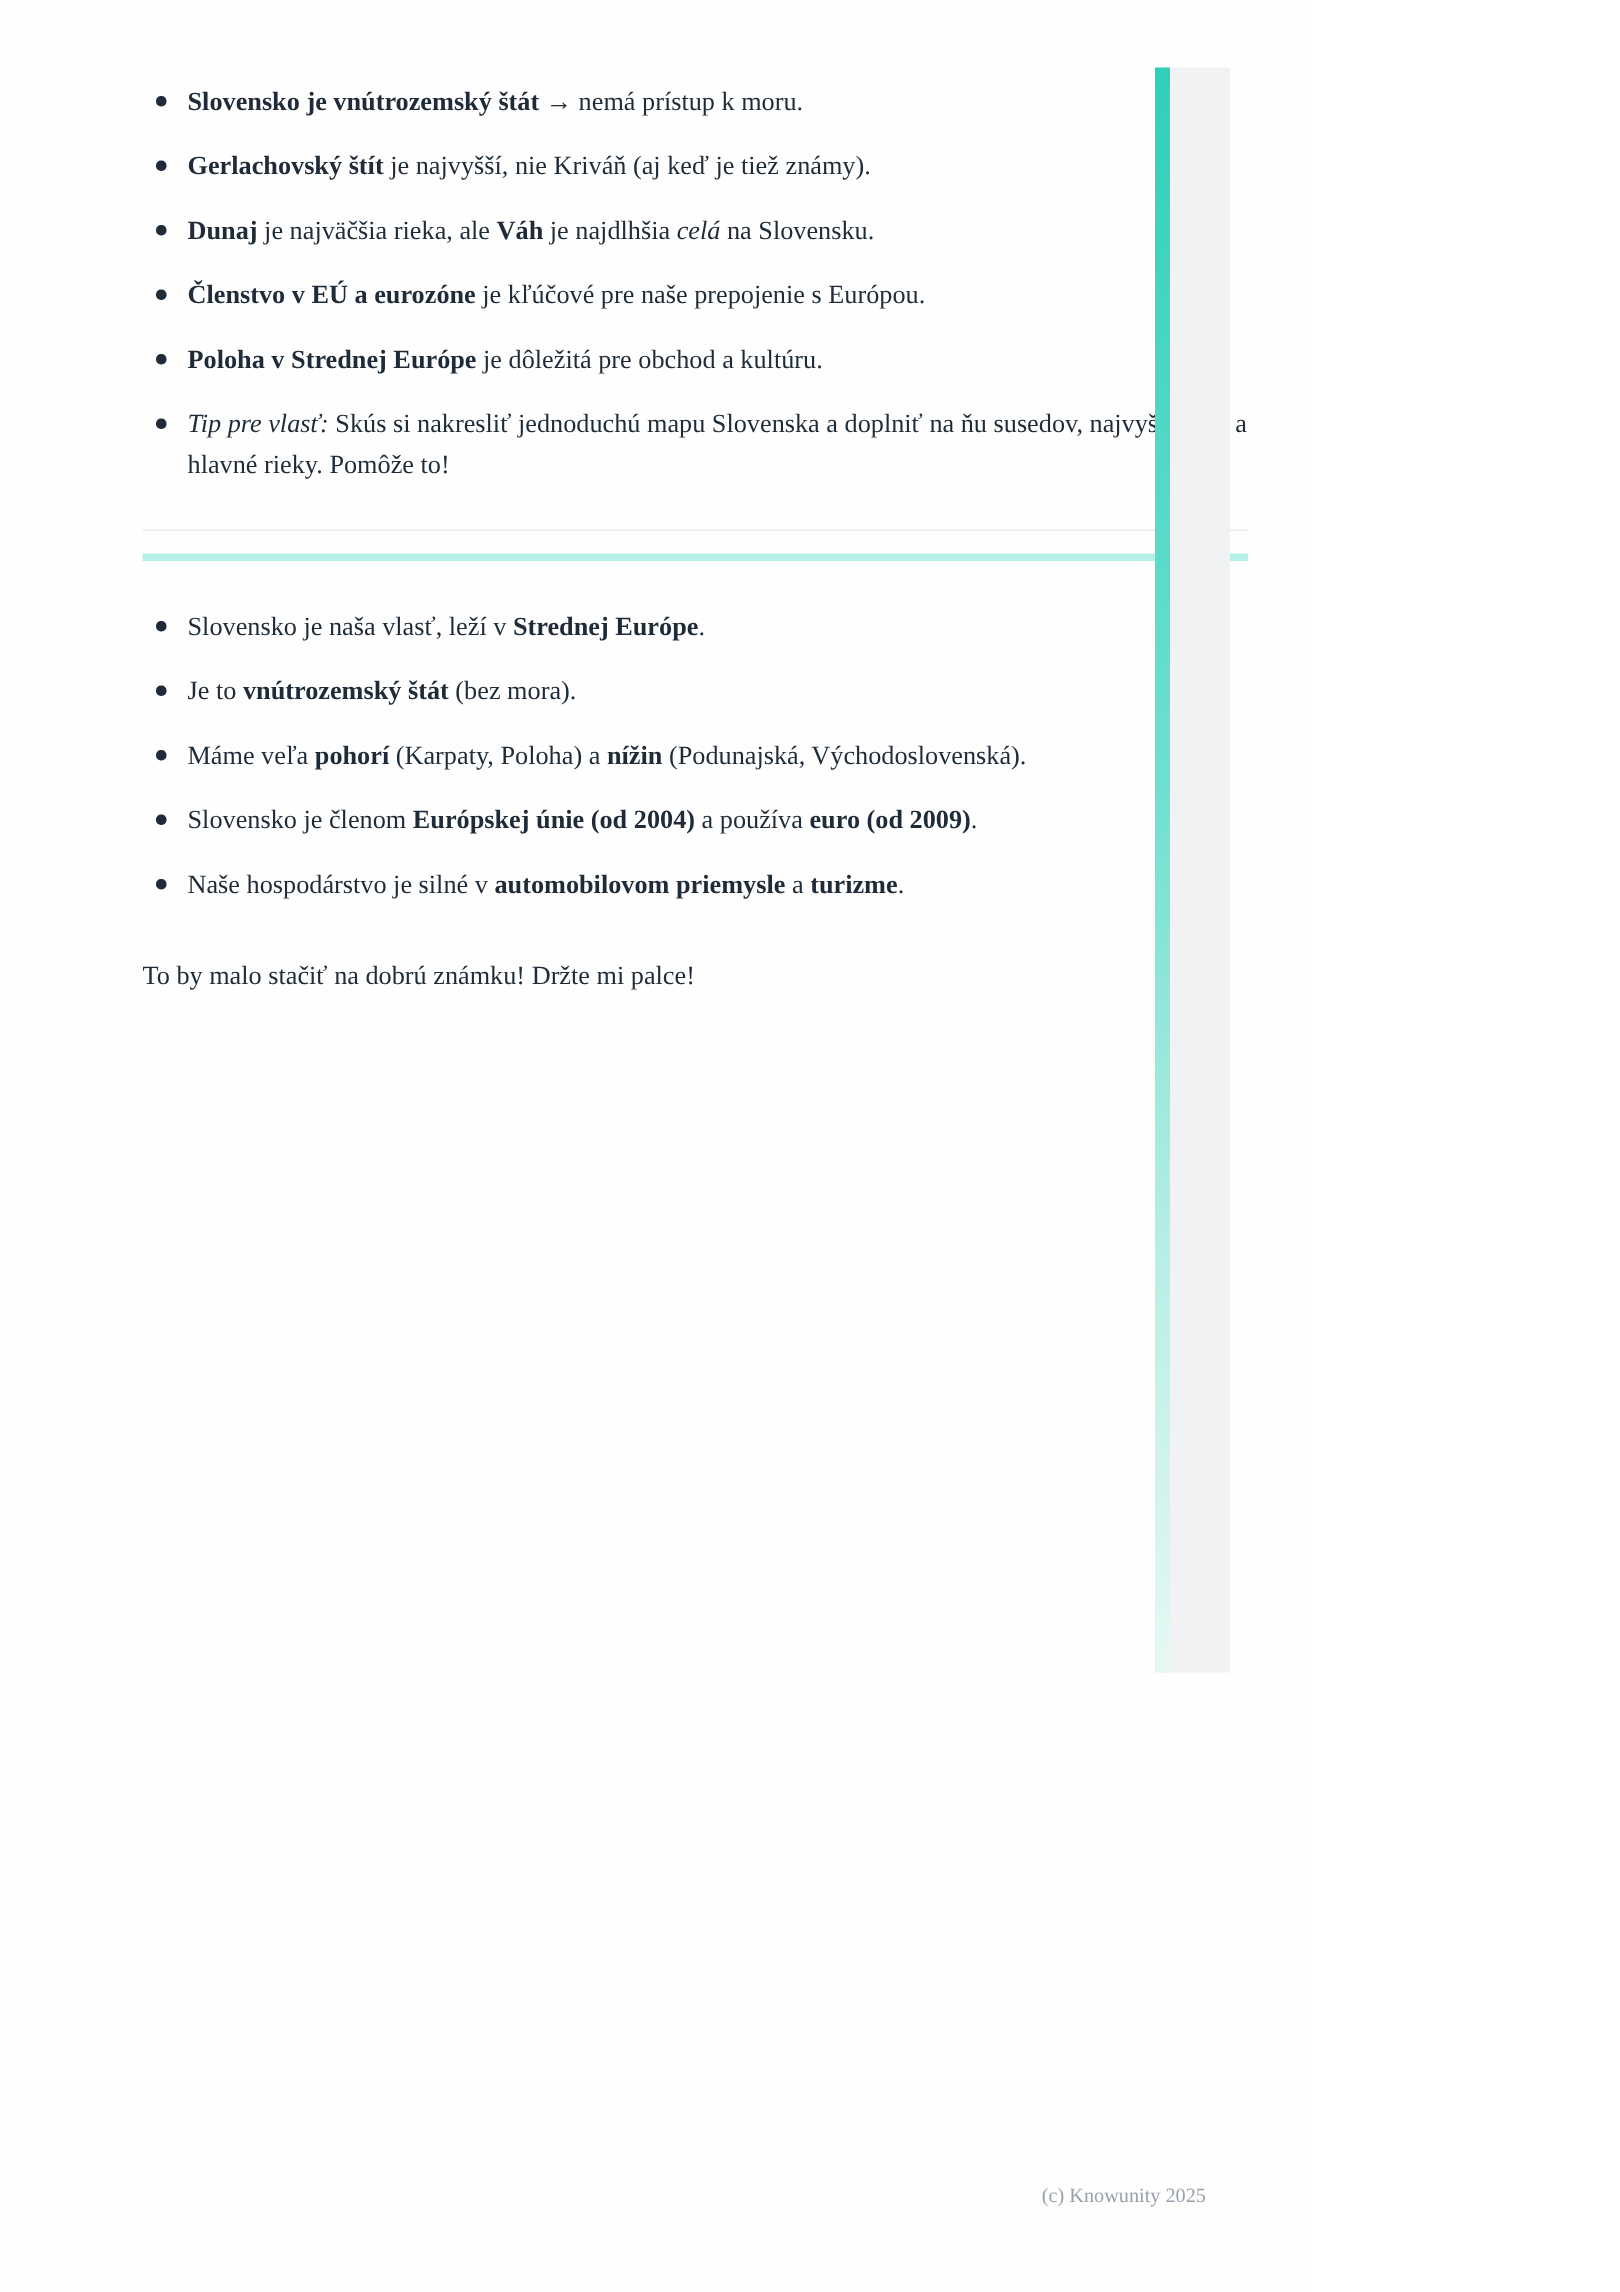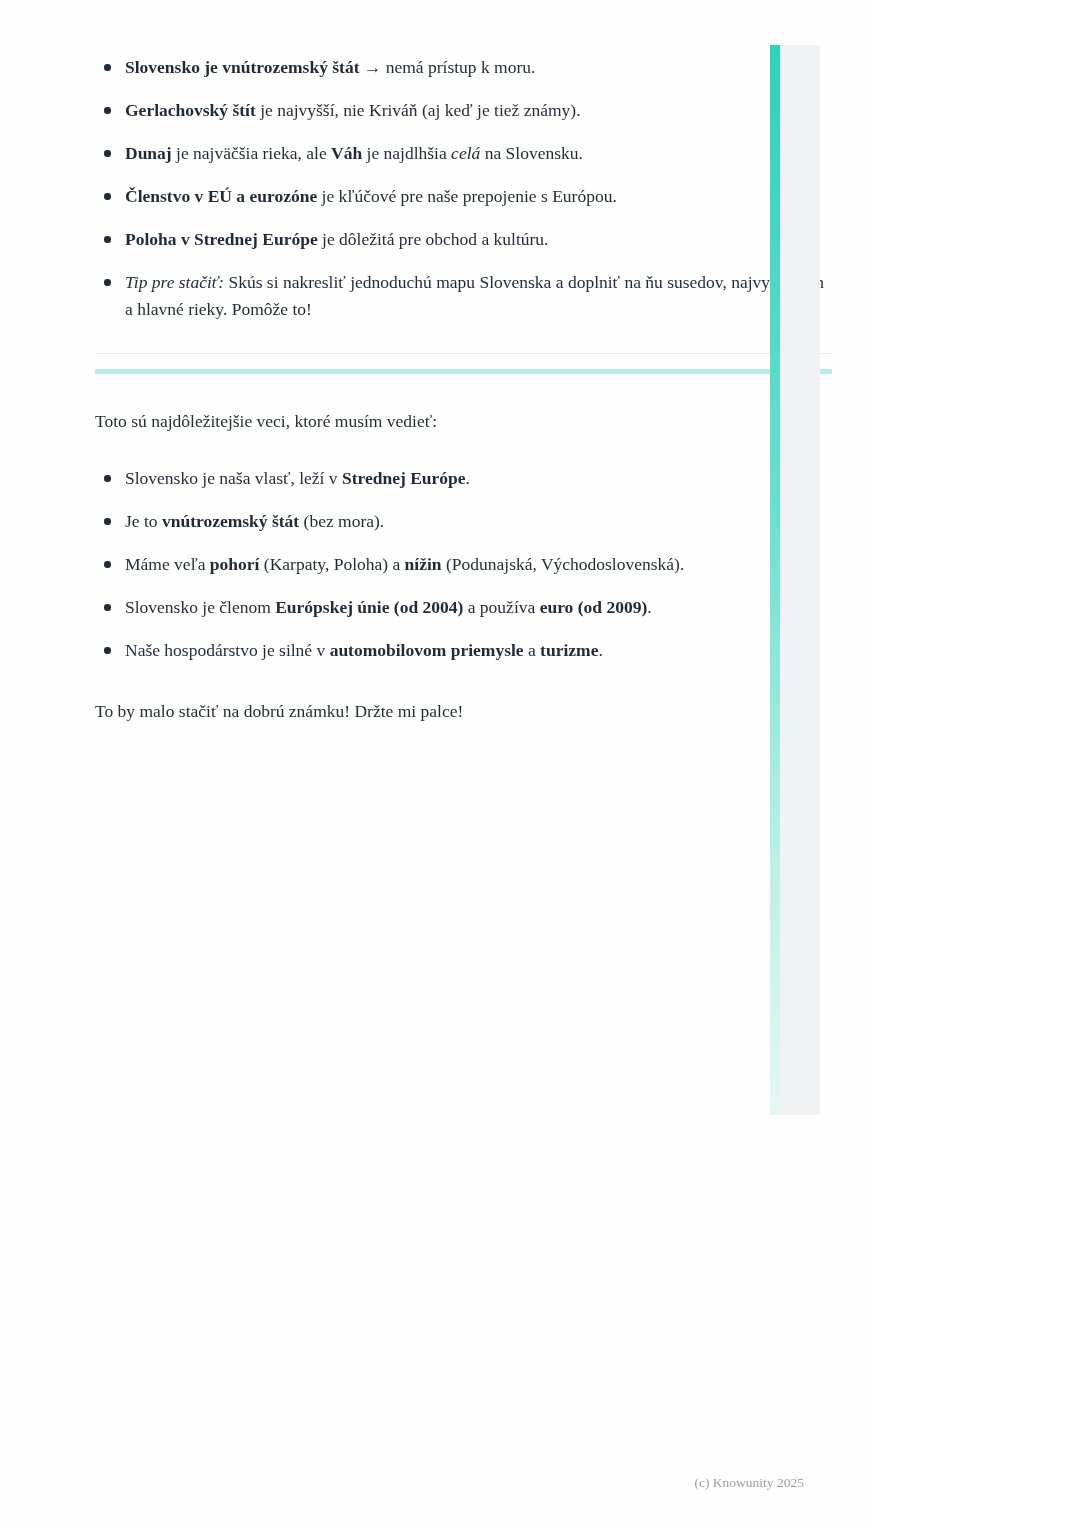--- a/index.html
+++ b/index.html
@@ -76,47 +76,46 @@
     position: absolute;
     left: 0;
     top: 0;
     width: 10px;
     height: 100%;
     background: linear-gradient(180deg, #2fd0bb 0%, #6fe0cf 45%, #b9efe6 75%, #e6f8f4 100%);
   }
   .footer {
     position: absolute;
     right: 68px;
-    bottom: 37px;
+    bottom: 56px;
     font-size: 13.5px;
     color: var(--muted, #98A1AB);
   }
 </style>
 </head>
 <body>
 
 <div class="page">
 
   <div class="content">
 
     <ul class="bullets">
         <li><span class="b">Slovensko je vnútrozemský štát</span><span> → nemá prístup k moru.</span></li>
         <li><span class="b">Gerlachovský štít</span><span> je najvyšší, nie Kriváň (aj keď je tiež známy).</span></li>
         <li><span class="b">Dunaj</span><span> je najväčšia rieka, ale </span><span class="b">Váh</span><span> je najdlhšia </span><span class="i">celá</span><span> na Slovensku.</span></li>
         <li><span class="b">Členstvo v EÚ a eurozóne</span><span> je kľúčové pre naše prepojenie s Európou.</span></li>
         <li><span class="b">Poloha v Strednej Európe</span><span> je dôležitá pre obchod a kultúru.</span></li>
-        <li><span class="i">Tip pre stačiť:</span><span> Skús si nakresliť jednoduchú mapu Slovenska a doplniť na ňu susedov, najvyšší vrch a hlavné rieky. Pomôže to!</span></li>
+        <li><span class="i">Tip pre vlasť:</span><span> Skús si nakresliť jednoduchú mapu Slovenska a doplniť na ňu susedov, najvyšší vrch a hlavné rieky. Pomôže to!</span></li>
       </ul>
 
     <div class="divider"></div>
 
 
     <div class="heading-rule"></div>
 
-    <p class="para">Toto sú najdôležitejšie veci, ktoré musím vedieť:</p>
 
     <ul class="bullets summary">
         <li><span>Slovensko je naša vlasť, leží v </span><span class="b">Strednej Európe</span><span>.</span></li>
         <li><span>Je to </span><span class="b">vnútrozemský štát</span><span> (bez mora).</span></li>
         <li><span>Máme veľa </span><span class="b">pohorí</span><span> (Karpaty, Poloha) a </span><span class="b">nížin</span><span> (Podunajská, Východoslovenská).</span></li>
         <li><span>Slovensko je členom </span><span class="b">Európskej únie (od 2004)</span><span> a používa </span><span class="b">euro (od 2009)</span><span>.</span></li>
         <li><span>Naše hospodárstvo je silné v </span><span class="b">automobilovom priemysle</span><span> a </span><span class="b">turizme</span><span>.</span></li>
       </ul>
 
     <p class="para outro">To by malo stačiť na dobrú známku! Držte mi palce!</p>

